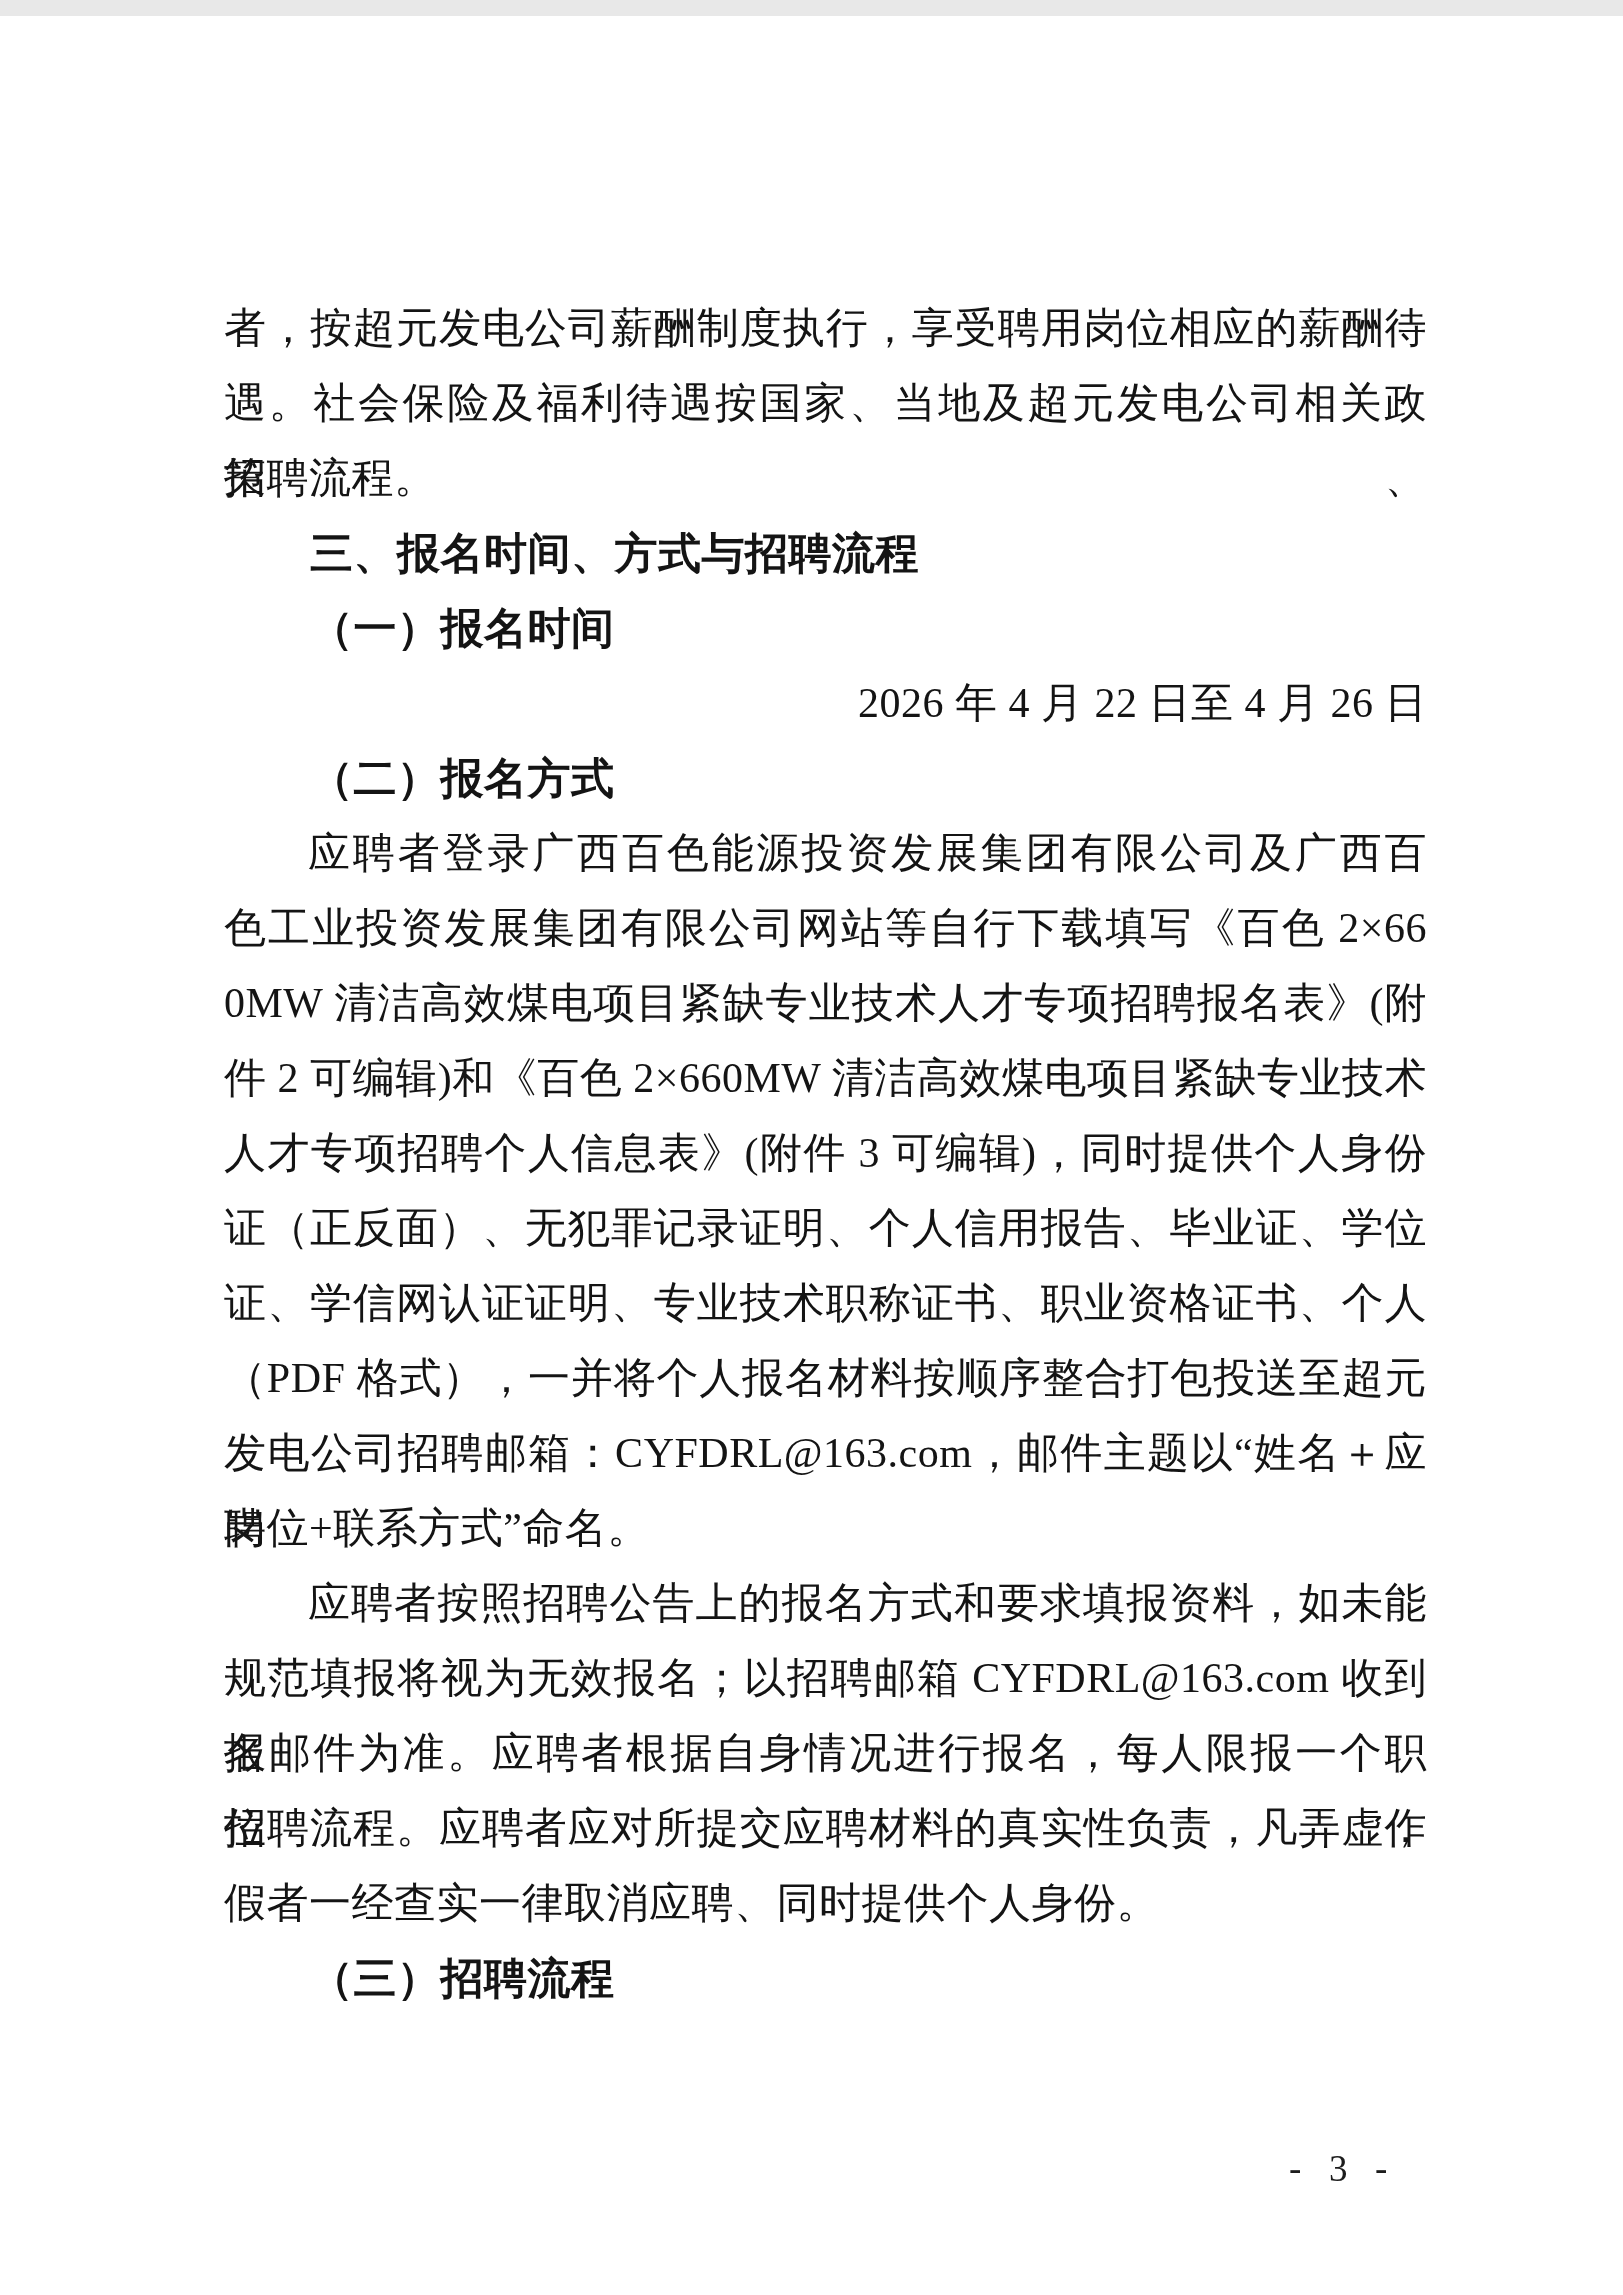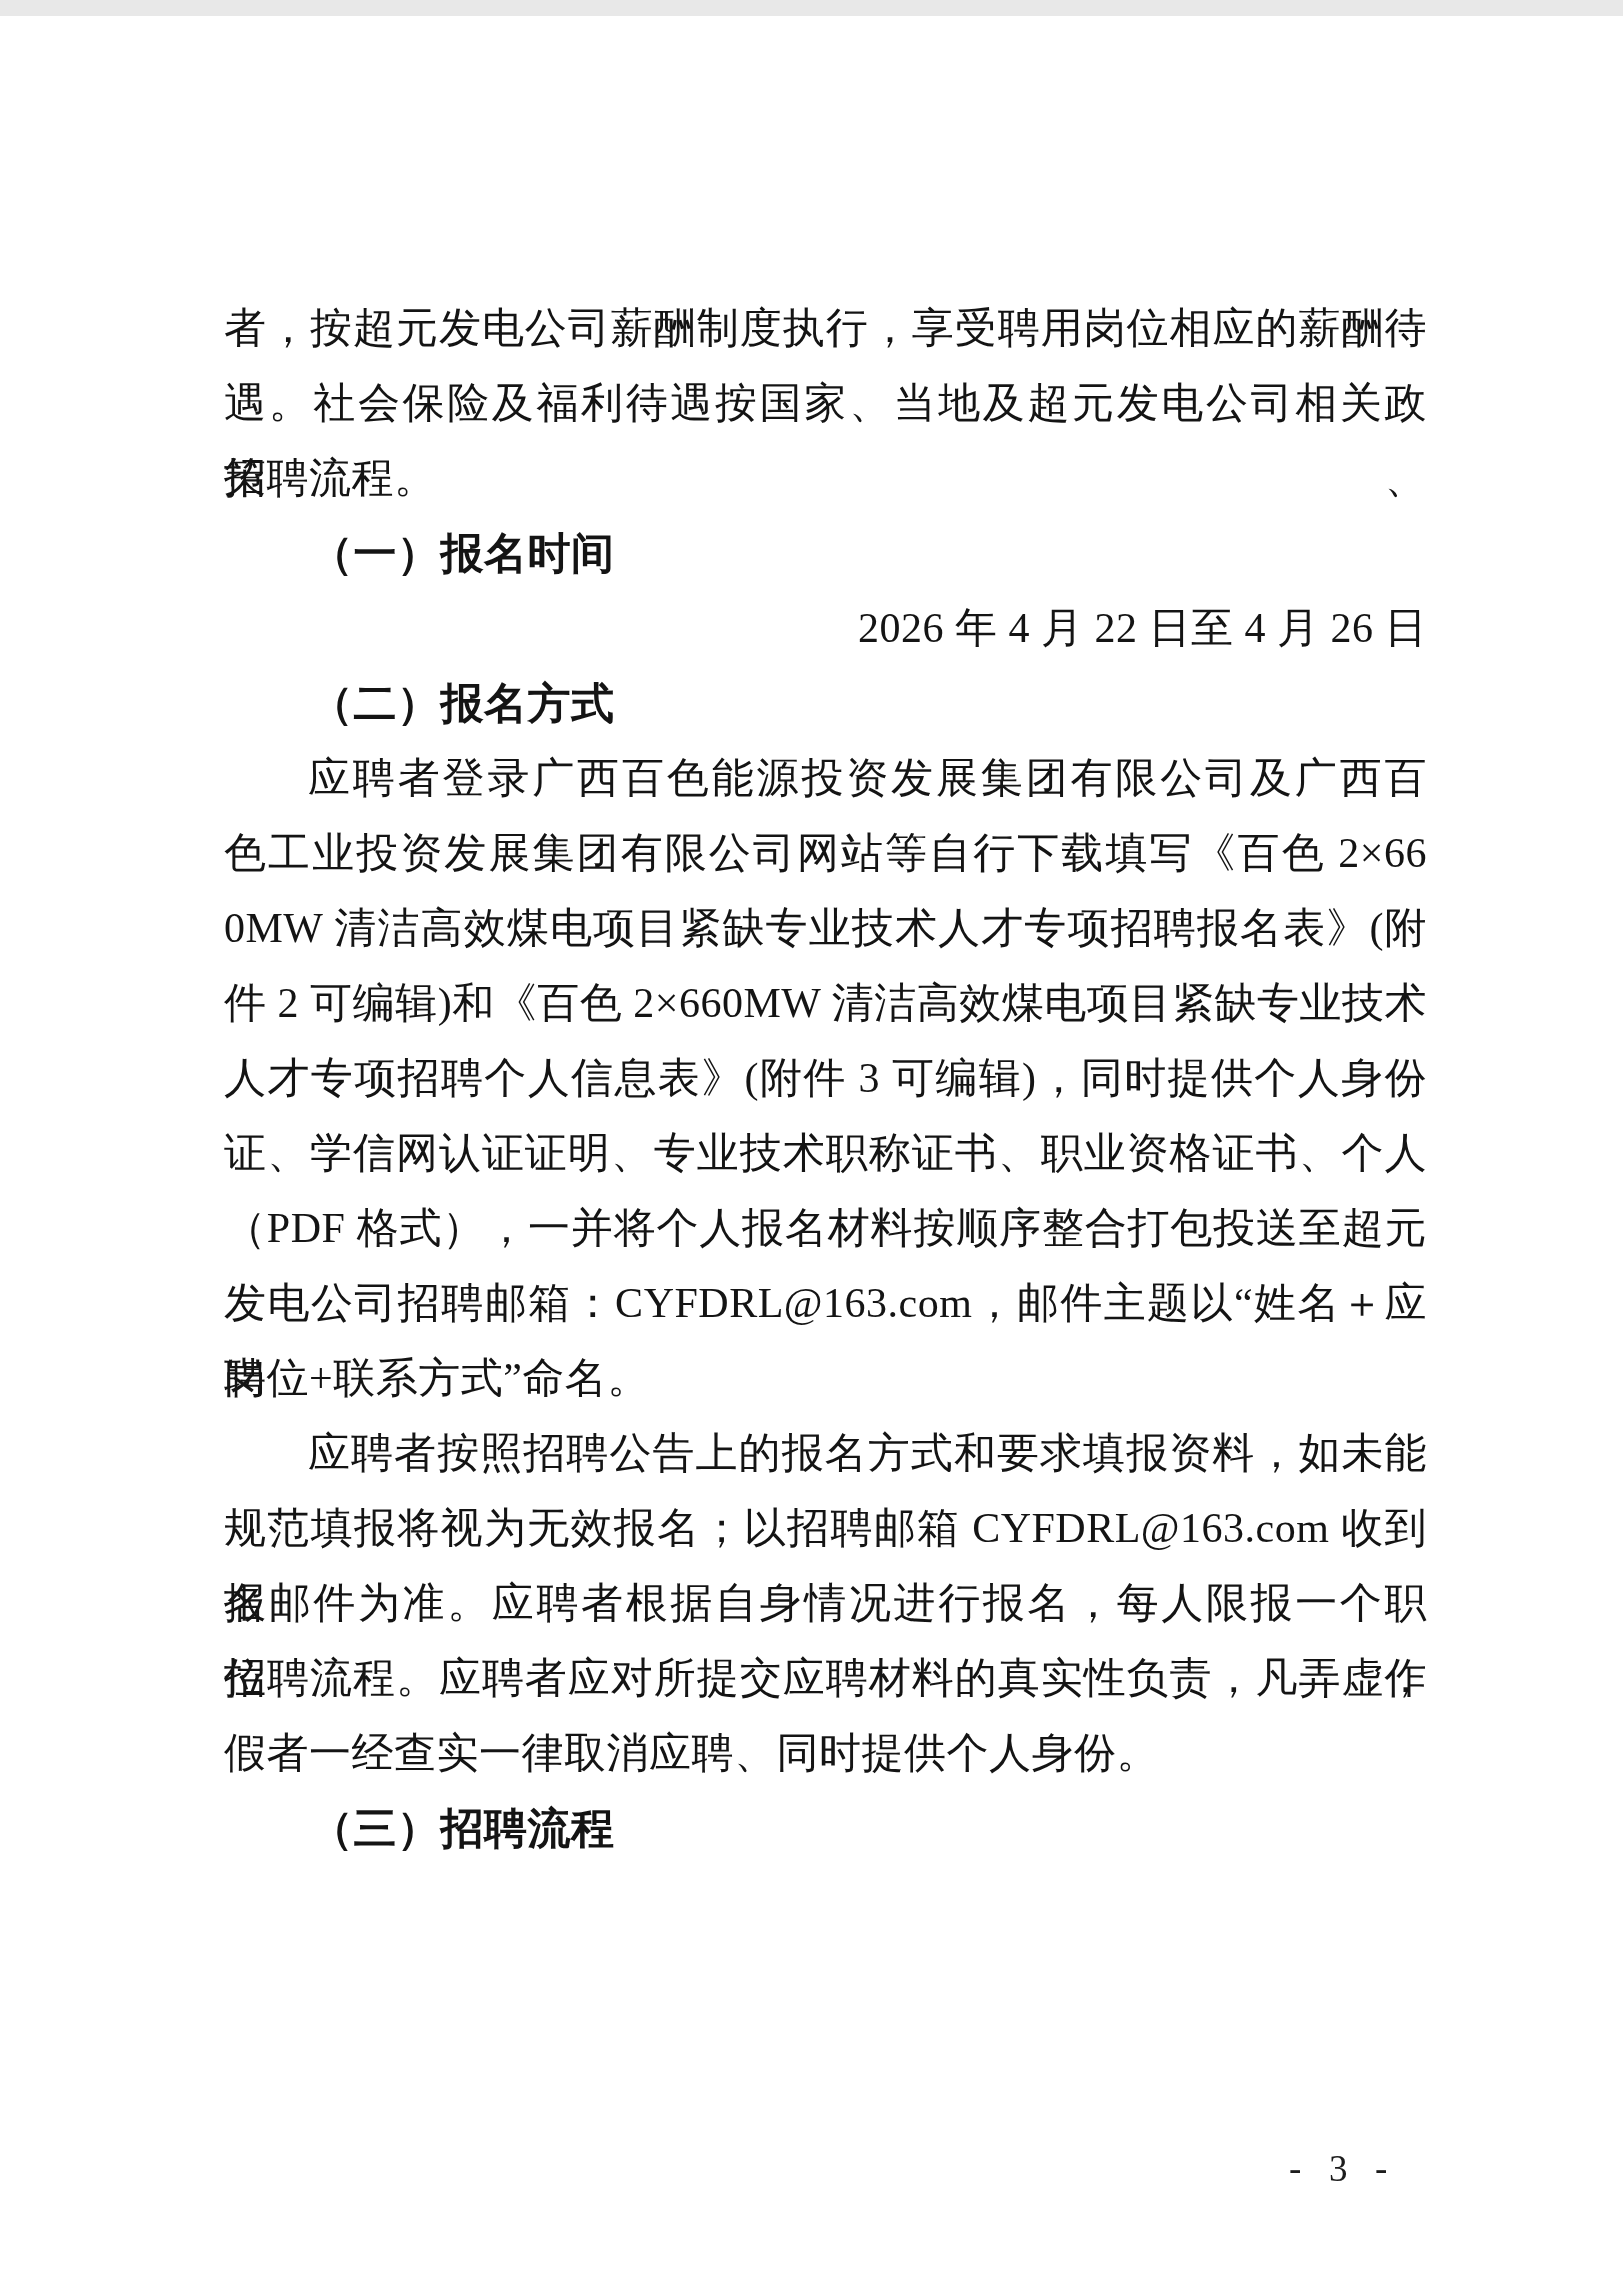--- a/index.html
+++ b/index.html
@@ -38,28 +38,30 @@
 </style>
 </head>
 <body>
 
 <div class="page">
 
   <div class="text-block">
     <div class="ln j">者，按超元发电公司薪酬制度执行，享受聘用岗位相应的薪酬待</div>
     <div class="ln j">遇。社会保险及福利待遇按国家、当地及超元发电公司相关政策、</div>
     <div class="ln">招聘流程。</div>
+    <div class="ln h">三、报名时间、方式与招聘流程</div>
     <div class="ln h">（一）报名时间</div>
     <div class="ln ind">2026 年 4 月 22 日至 4 月 26 日</div>
     <div class="ln h">（二）报名方式</div>
     <div class="ln ind j">应聘者登录广西百色能源投资发展集团有限公司及广西百</div>
     <div class="ln j">色工业投资发展集团有限公司网站等自行下载填写《百色 2×66</div>
     <div class="ln j">0MW 清洁高效煤电项目紧缺专业技术人才专项招聘报名表》(附</div>
     <div class="ln j">件 2 可编辑)和《百色 2×660MW 清洁高效煤电项目紧缺专业技术</div>
     <div class="ln j">人才专项招聘个人信息表》(附件 3 可编辑)，同时提供个人身份</div>
+    <div class="ln j">证（正反面）、无犯罪记录证明、个人信用报告、毕业证、学位</div>
     <div class="ln j">证、学信网认证证明、专业技术职称证书、职业资格证书、个人</div>
     <div class="ln j">（PDF 格式），一并将个人报名材料按顺序整合打包投送至超元</div>
     <div class="ln j">发电公司招聘邮箱：CYFDRL@163.com，邮件主题以“姓名＋应聘</div>
     <div class="ln">岗位+联系方式”命名。</div>
     <div class="ln ind j">应聘者按照招聘公告上的报名方式和要求填报资料，如未能</div>
     <div class="ln j">规范填报将视为无效报名；以招聘邮箱 CYFDRL@163.com 收到报</div>
     <div class="ln j">名邮件为准。应聘者根据自身情况进行报名，每人限报一个职位，</div>
     <div class="ln j">招聘流程。应聘者应对所提交应聘材料的真实性负责，凡弄虚作</div>
     <div class="ln">假者一经查实一律取消应聘、同时提供个人身份。</div>
     <div class="ln h">（三）招聘流程</div>

